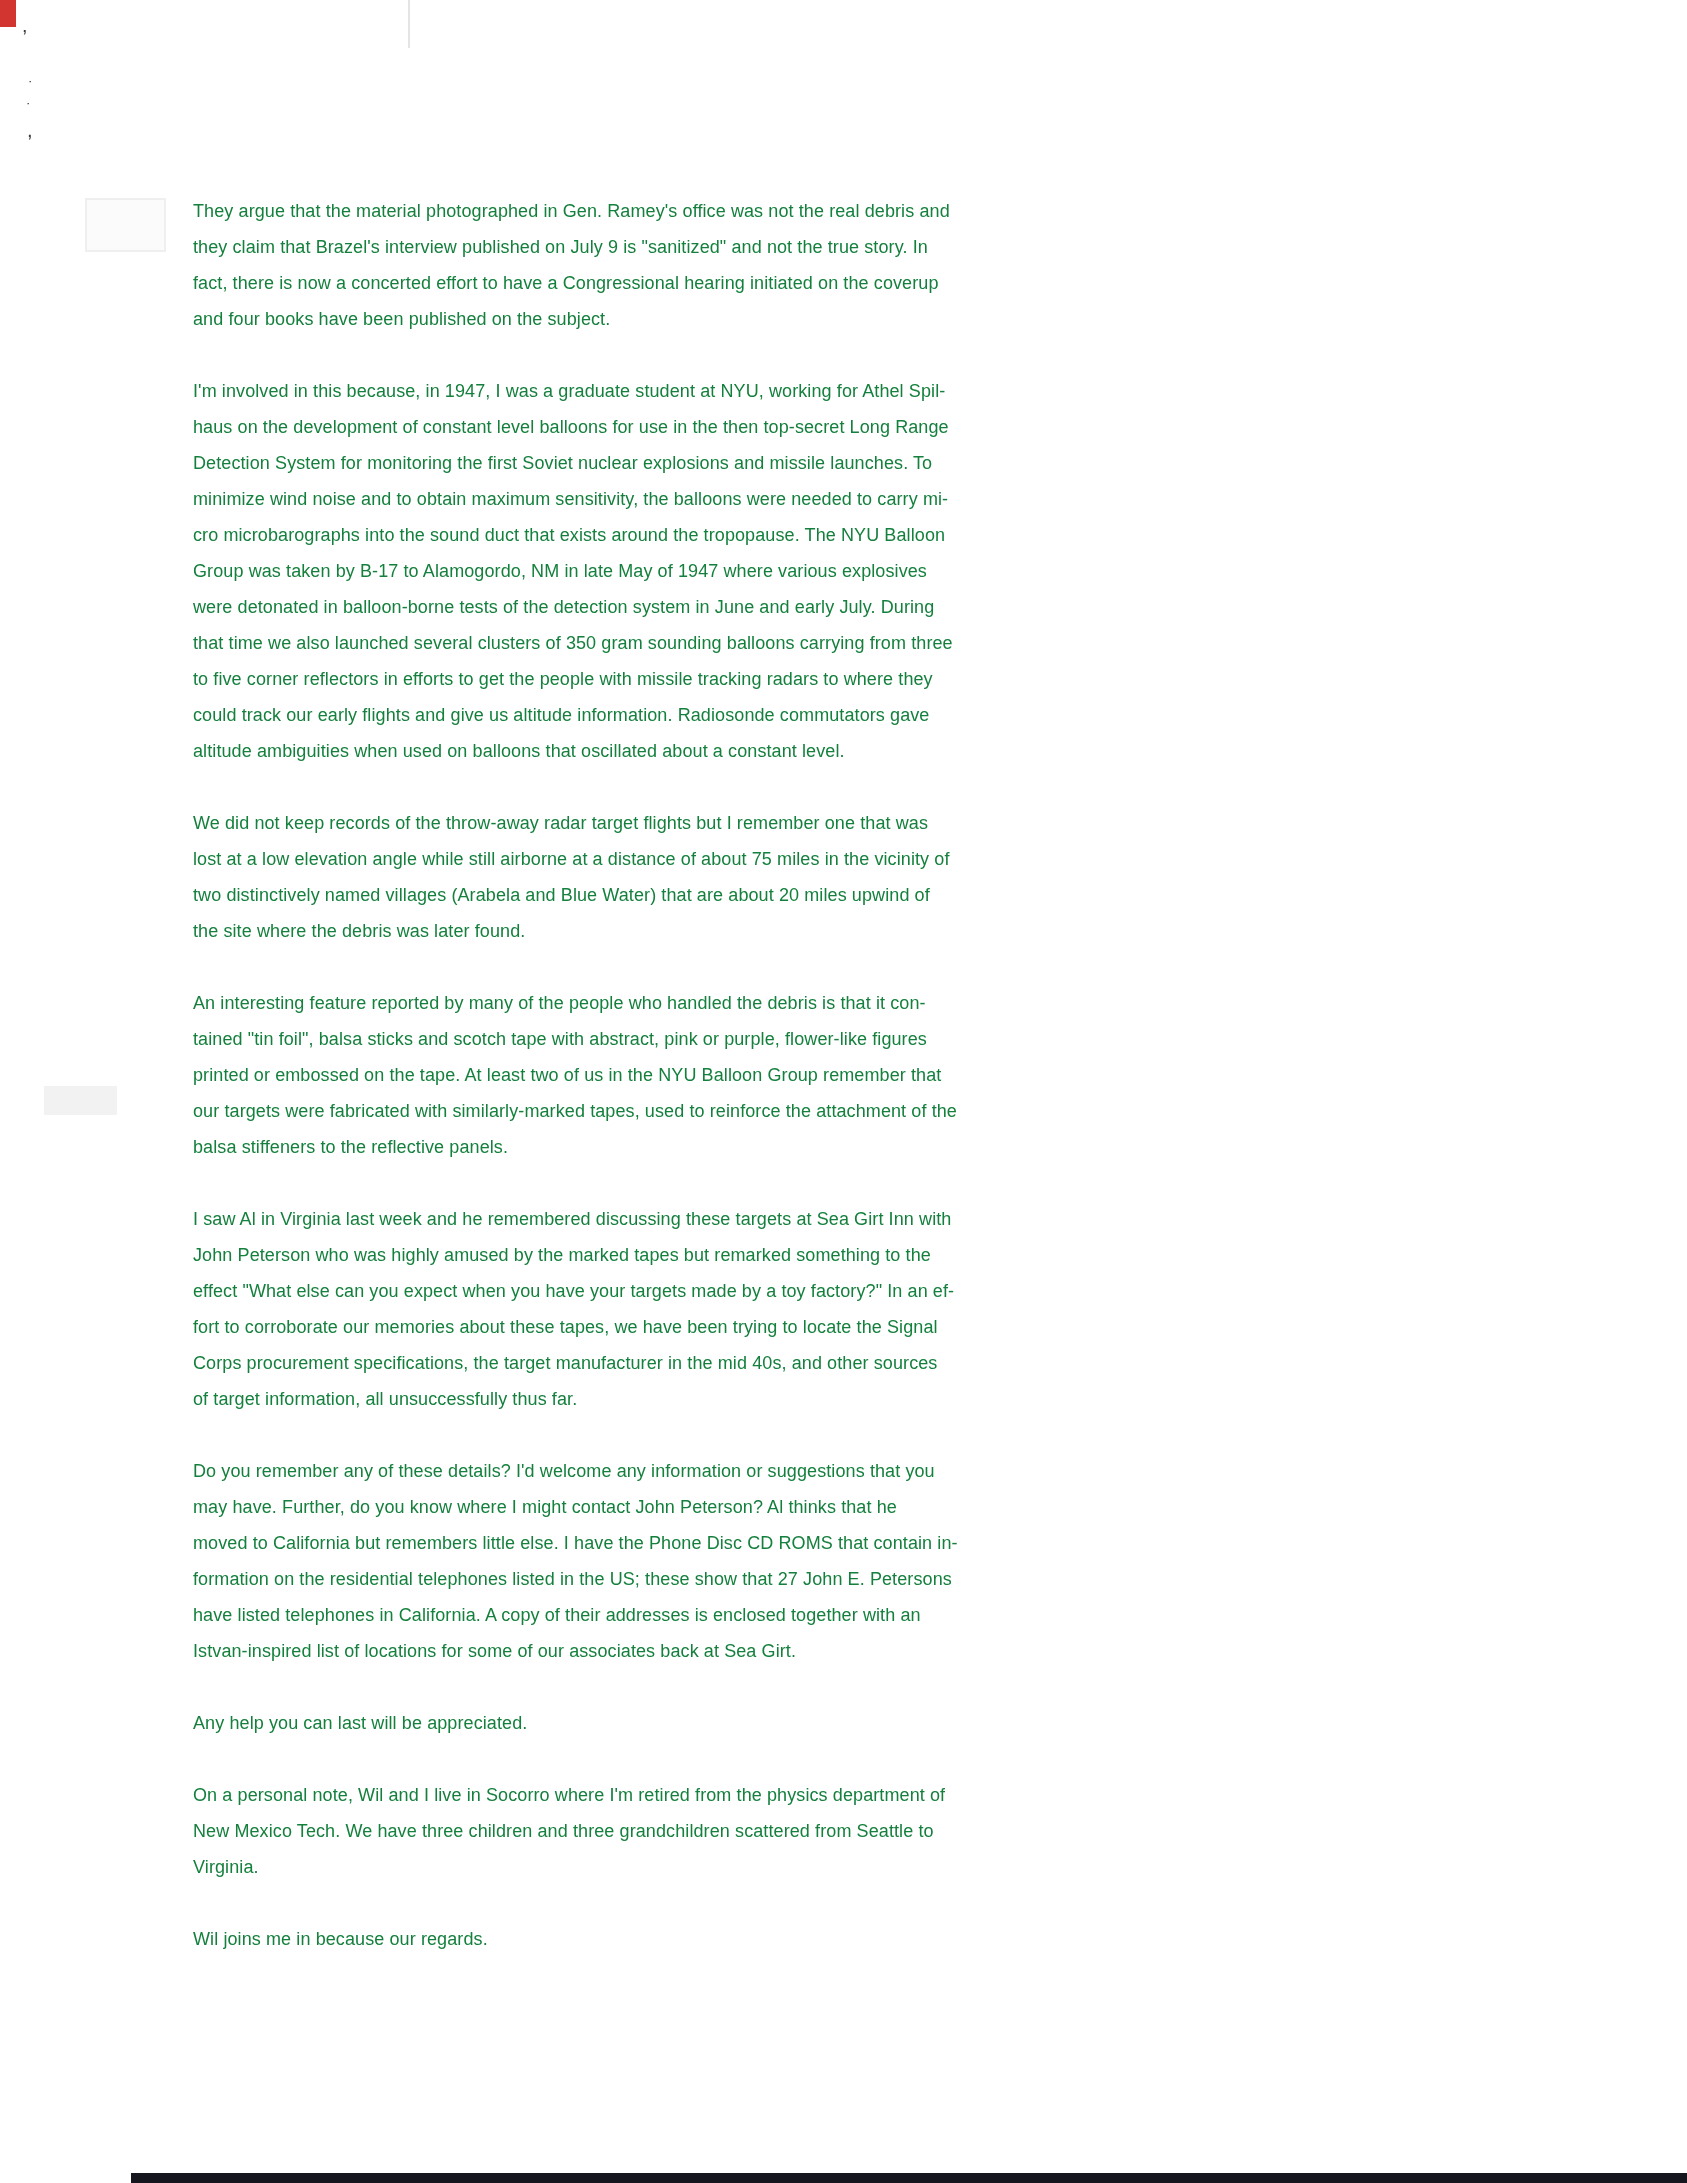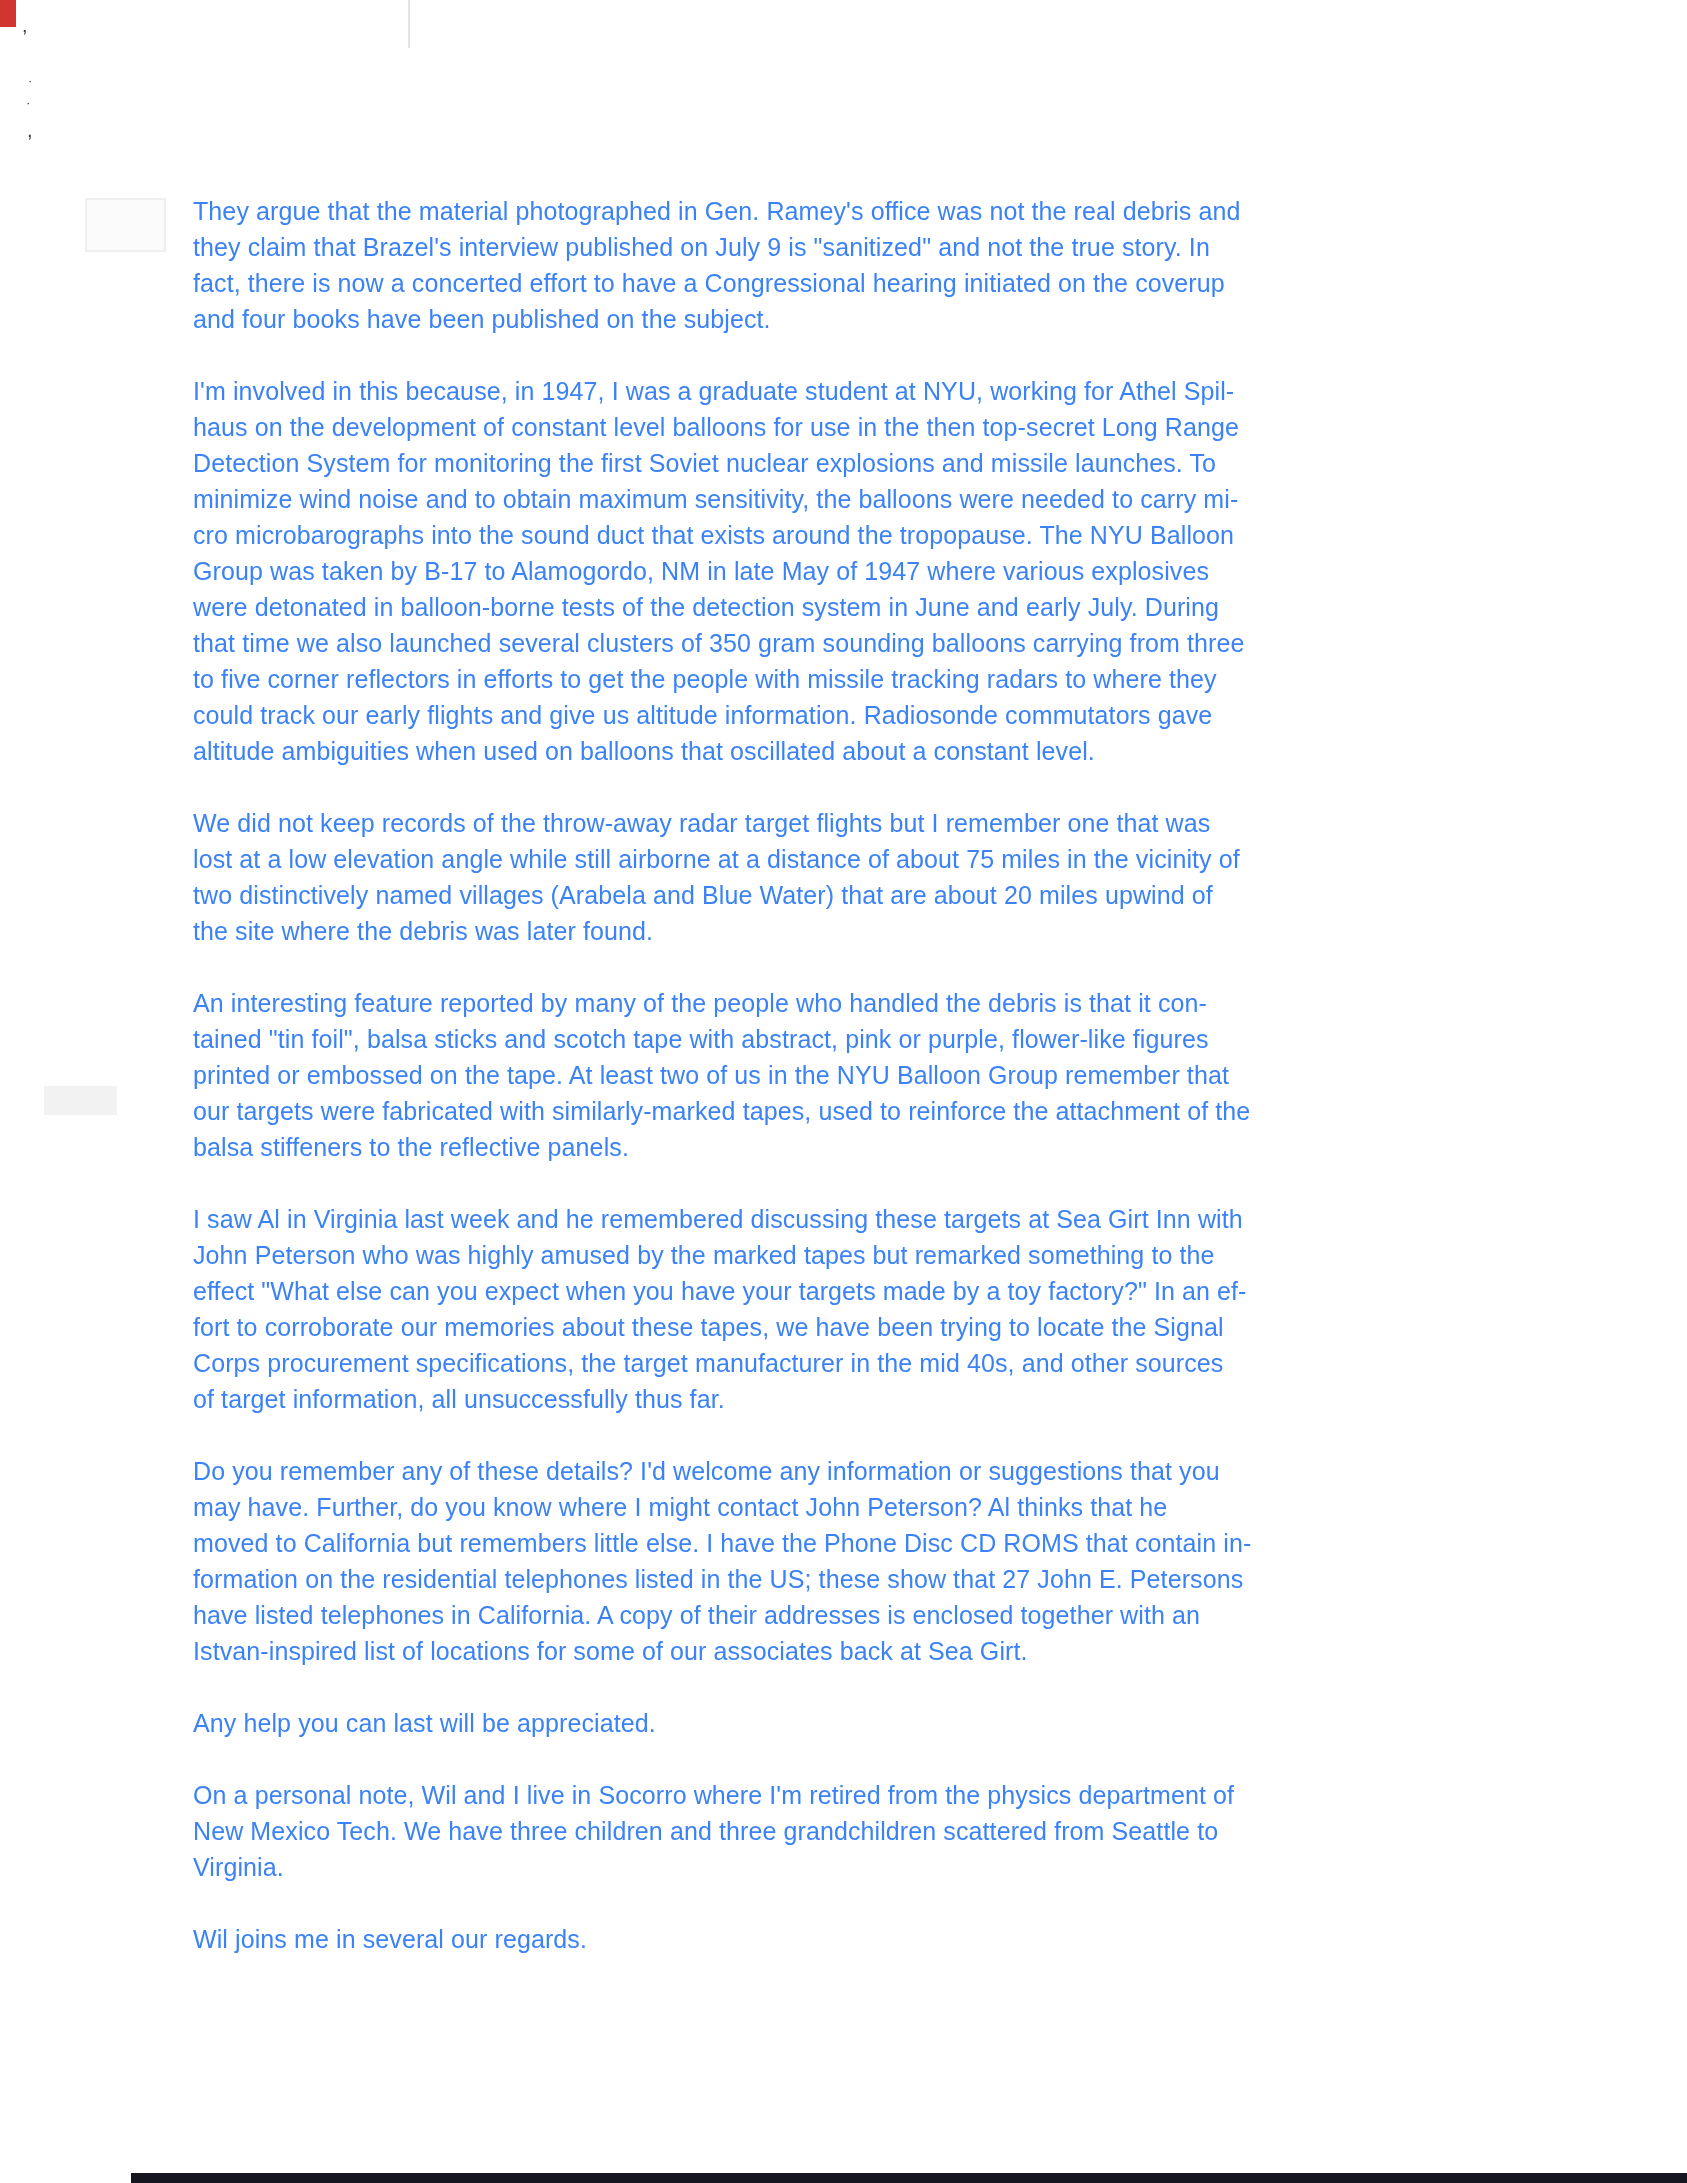--- a/index.html
+++ b/index.html
@@ -16,22 +16,22 @@
     inset: 0;
     background: #ffffff;
   }
 
   
   .letter-body {
     position: absolute;
     left: 193px;
     top: 193px;
     width: 1383px;
-    color: #3b82f6;
-    font-size: 25px;
+    color: #15803d;
+    font-size: 18px;
     line-height: 36px;
     letter-spacing: 0.1px;
   }
   .letter-body p {
     white-space: pre-line;
     margin: 0 0 36px 0;
   }
 
   
   .red-corner {
@@ -136,19 +136,19 @@
     <p>Do you remember any of these details? I'd welcome any information or suggestions that you
 may have. Further, do you know where I might contact John Peterson? Al thinks that he
 moved to California but remembers little else. I have the Phone Disc CD ROMS that contain in-
 formation on the residential telephones listed in the US; these show that 27 John E. Petersons
 have listed telephones in California. A copy of their addresses is enclosed together with an
 Istvan-inspired list of locations for some of our associates back at Sea Girt.</p>
     <p>Any help you can last will be appreciated.</p>
     <p>On a personal note, Wil and I live in Socorro where I'm retired from the physics department of
 New Mexico Tech. We have three children and three grandchildren scattered from Seattle to
 Virginia.</p>
-    <p>Wil joins me in several our regards.</p>
+    <p>Wil joins me in because our regards.</p>
   </main>
 
   <div class="bottom-bar"></div>
 
 </div>
 
 
 </body></html>

